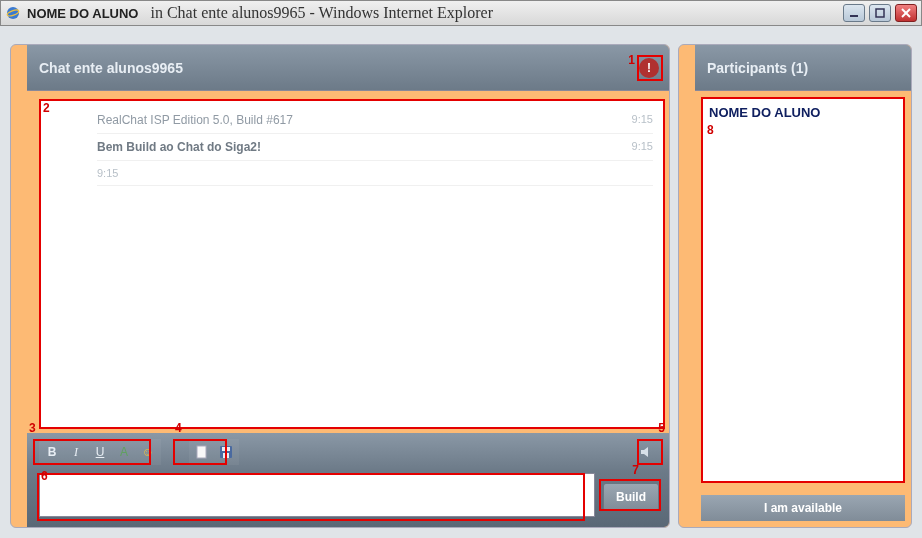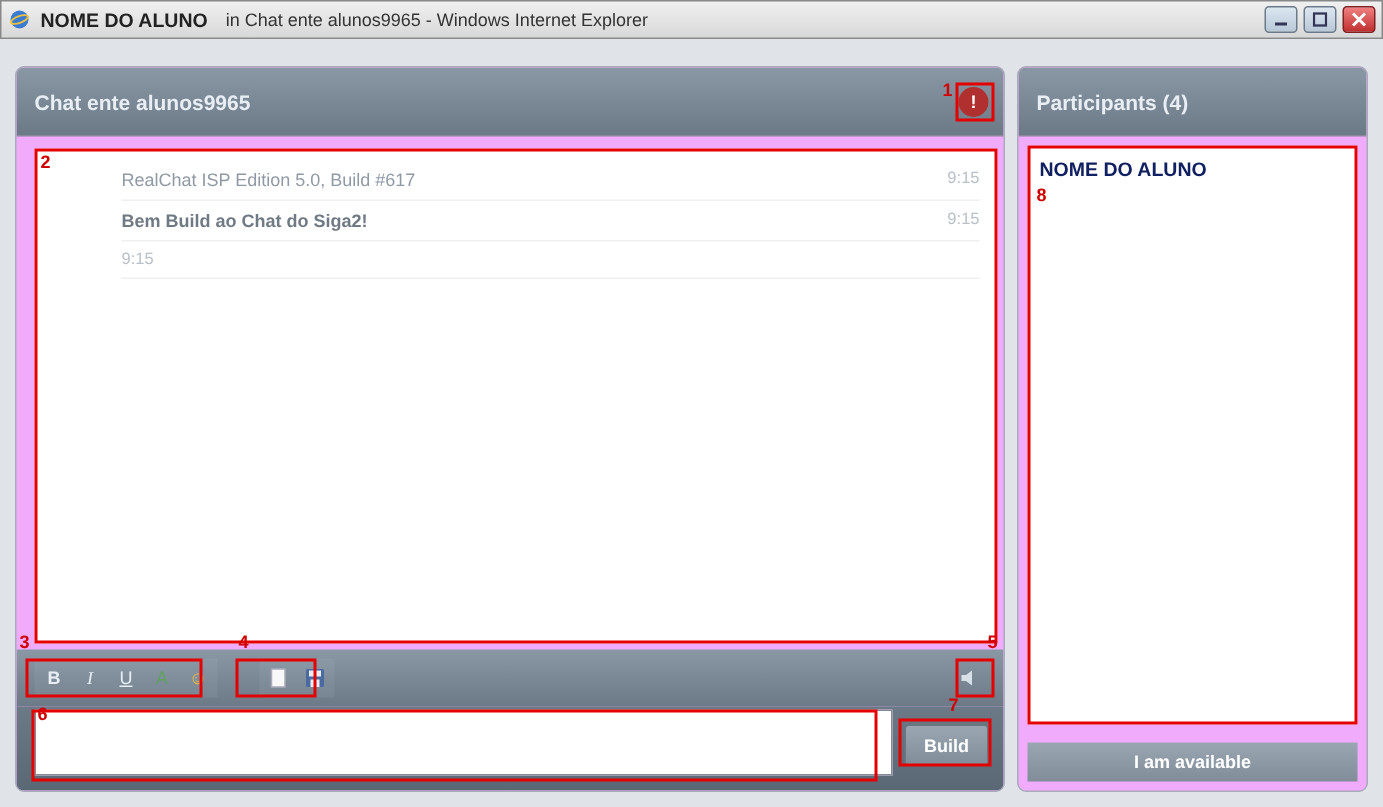--- a/index.html
+++ b/index.html
@@ -3,30 +3,30 @@
 <meta charset="utf-8">
 <style>
 * { box-sizing: border-box; margin: 0; padding: 0; font-family: Tahoma, Arial, sans-serif; }
 body { background: #e8ebee; width: 922px; height: 538px; overflow: hidden; }
 
 
 .titlebar { height: 26px; background: linear-gradient(#f0f0f0,#d8d8d8); display: flex; align-items: center; padding: 0 4px; border: 1px solid #888; }
 .ie-logo { width: 16px; height: 16px; margin-right: 6px; display:inline-block; }
 .ie-logo svg { width:16px; height:16px; }
 .title-strong { font-weight: bold; font-size: 13px; color: #222; margin-right: 12px; }
-.title-rest { font-size: 12px; color: #333; flex:1; }
+.title-rest { font-size: 16px; color: #333; flex:1;font-family:Liberation Serif, serif; }
 .win-btns { display:flex; gap:4px; }
 .win-btn { width:22px; height:18px; background:linear-gradient(#dce6f0,#b8c8d8); border:1px solid #6a7a8a; border-radius:3px; display:flex; align-items:center; justify-content:center; font-size:10px; font-weight:bold; color:#335; cursor:pointer; }
 .win-btn.close { background: linear-gradient(#f08080,#c03030); color:#fff; border-color:#802020; }
 
 
 .window-body { padding: 18px 10px 10px 10px; height: calc(100% - 26px); background: #e0e4e8; display:flex; gap:8px; }
 
 
-.panel { background: #f0abfc; border: 1px solid #aab; border-radius: 6px; display:flex; flex-direction:column; overflow:hidden; }
+.panel { background: #fdba74; border: 1px solid #aab; border-radius: 6px; display:flex; flex-direction:column; overflow:hidden;padding-left:16px; }
 .panel-left { flex: 1; }
 .panel-right { width: 234px; }
 
 .panel-header { height: 46px; background: linear-gradient(#8a98a6,#6c7a88); color:#e8eef4; display:flex; align-items:center; padding: 0 12px; font-size: 14px; font-weight:bold; border-bottom:1px solid #889; position:relative; }
 
 
 .chat-area { flex:1; position:relative; padding: 8px 4px 4px 12px; }
 .chat-scroll { position:absolute; inset: 8px 4px 4px 12px; border: 2px solid #e40000; background:#fff; overflow:auto; padding: 6px 10px 6px 28px; }
 .chat-line { display:flex; justify-content:space-between; padding: 6px 0; border-bottom: 1px solid #f0f0f0; font-size:12px;margin-left:28px; }
 .chat-line .msg { color:#909aa4; }
@@ -170,21 +170,21 @@
       <textarea class="chat-input" placeholder="" style=""></textarea>
 
       <span class="anno" style="right:30px; top:-8px;">7</span>
       <div class="redbox" style="right:8px; top:8px; width:62px; height:32px;"></div>
       <button class="send-btn">Build</button>
     </div>
   </div>
 
   <div class="panel panel-right">
     <div class="panel-header">
-      <span>Participants (4)</span>
+      <span>Participants (1)</span>
     </div>
     <div class="participants-body">
       <div class="participants-inner">
         <div class="participant">NOME DO ALUNO</div>
         <span class="anno" style="left:4px; top:24px;">8</span>
       </div>
     </div>
     <div class="status-wrap">
       <button class="status-btn" style="width:100%;">I am available</button>
     </div>

